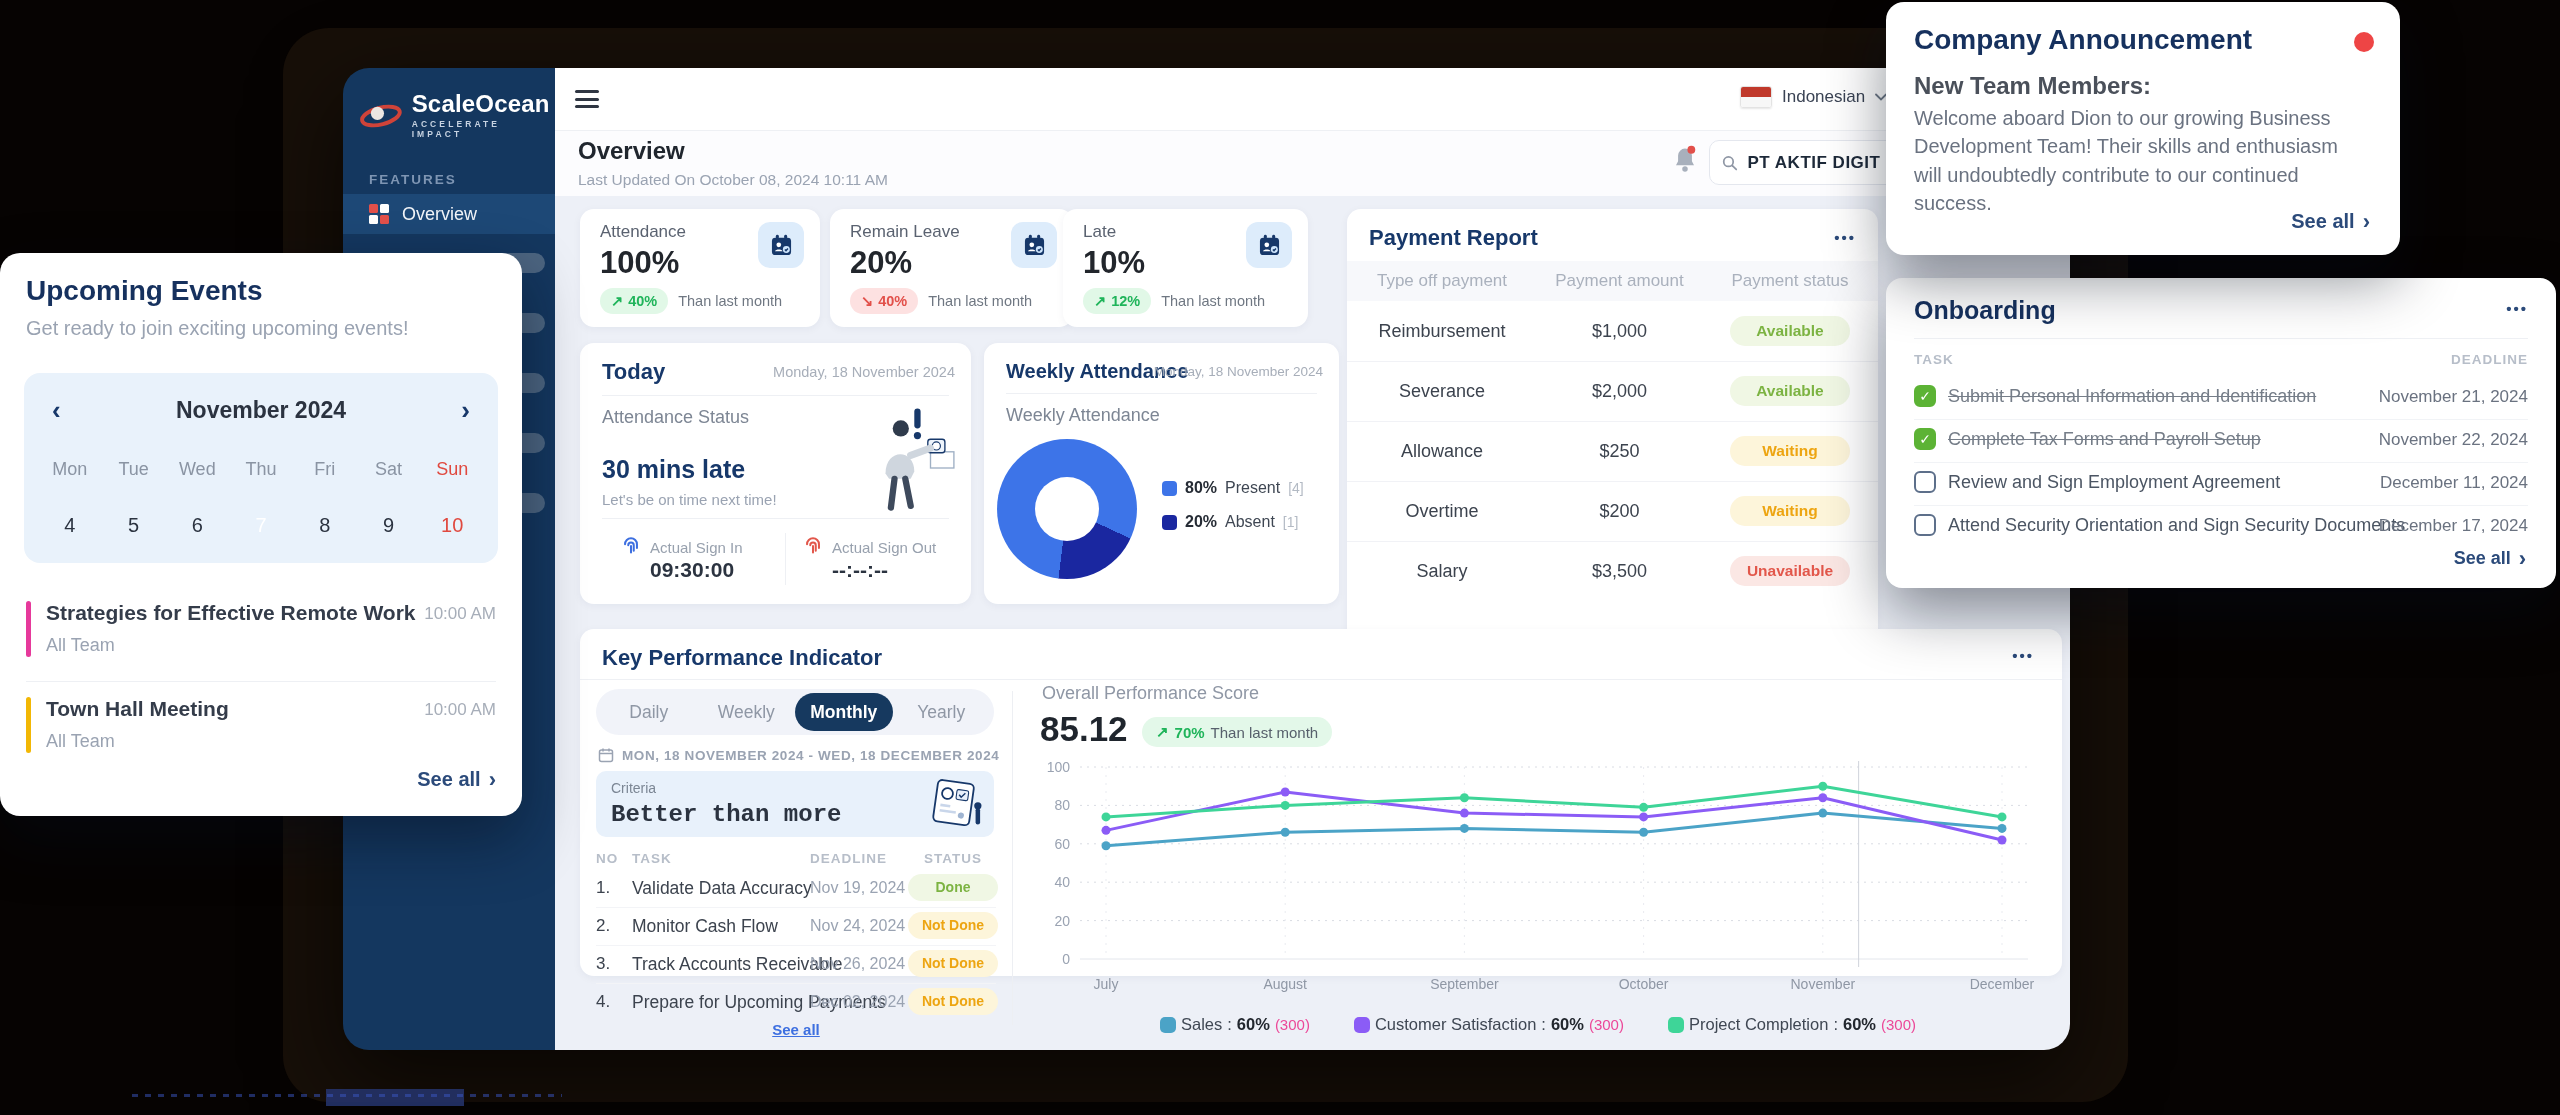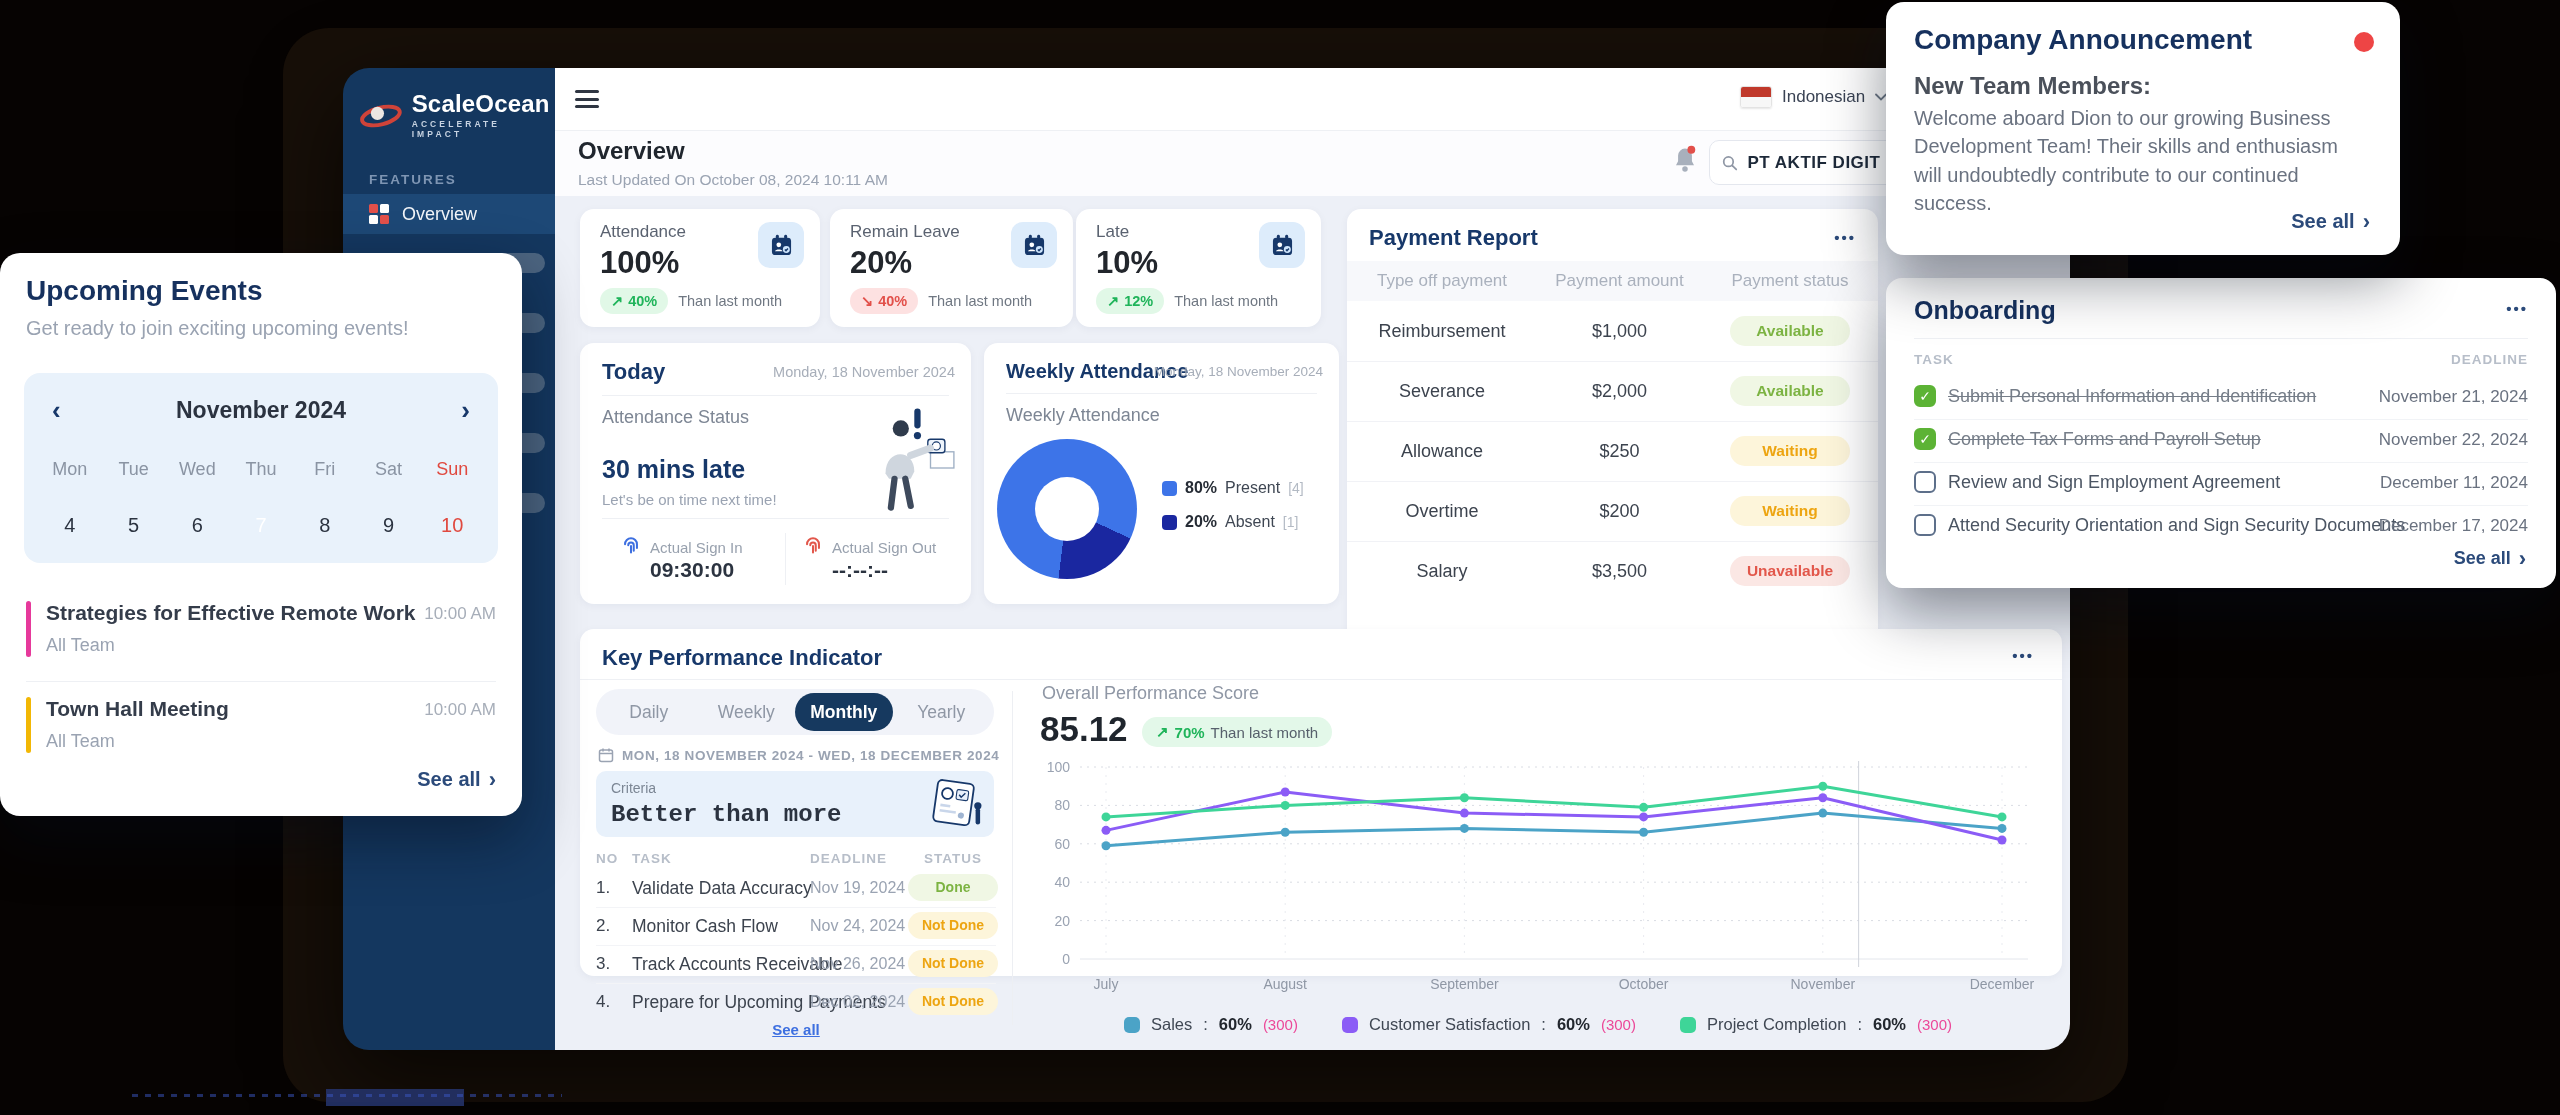--- a/index.html
+++ b/index.html
@@ -99,21 +99,21 @@
           text-align:center;font-size:14px;font-weight:bold;padding:0 10px;}
   .kpi-seeall{position:absolute;left:0;top:392px;width:432px;text-align:center;font-size:15px;color:#3d6fe0;
               text-decoration:underline;font-weight:bold;cursor:pointer;}
   .score-label{position:absolute;left:462px;top:54px;font-size:18px;color:#8f97a5;}
   .score-value{position:absolute;left:460px;top:80px;font-size:35px;font-weight:bold;color:#1f252d;}
   .score-pill{position:absolute;left:562px;top:88px;height:30px;border-radius:999px;background:#e3f8e9;
               display:flex;align-items:center;gap:6px;padding:0 14px;font-size:15px;}
   .score-pct{color:#1fb45a;font-weight:bold;}
   .score-note{color:#57606c;}
   .legend{position:absolute;left:448px;top:386px;width:1020px;display:flex;justify-content:center;gap:44px;align-items:center;}
-  .lg-item{display:flex;align-items:center;gap:11px;font-size:16.5px;}
+  .lg-item{display:flex;align-items:center;gap:5px;font-size:16.5px;}
   .lg-swatch{width:16px;height:16px;border-radius:5px;}
   .lg-name{color:#3f4753;}
   .lg-colon{color:#3f4753;}
   .lg-pct{font-weight:bold;color:#22272e;}
   .lg-total{color:#ec4899;font-size:15px;}
   .ct{fill:#9aa3b2;font-size:14px;text-anchor:end;font-family:"Liberation Sans",sans-serif;}
   .cm{fill:#8f97a5;font-size:14px;text-anchor:middle;font-family:"Liberation Sans",sans-serif;}
   .cg{stroke:#d9dce3;stroke-dasharray:2 5;}
   .cg0{stroke:#e3e6ec;}
   .cgv{stroke:#e9ebf0;stroke-dasharray:2 6;}
@@ -279,21 +279,21 @@
             </svg>
         </div>
         <div class="badge-row">
           <span class="badge badge-down">
               <span class="tr-arrow">↘</span>
               <span>40%</span>
             </span>
           <span class="badge-note">Than last month</span>
         </div>
       </div>
-      <div class="card stat" style="left:521px;width:245px">
+      <div class="card stat" style="left:508px;width:245px">
         <div class="stat-label">Late</div>
         <div class="stat-value">10%</div>
         <div class="stat-ico">
           <svg width="27" height="27" viewBox="0 0 24 24">
               <rect x="3.5" y="5" width="17" height="15.5" rx="3" fill="#17386a"></rect>
               <rect x="7" y="2.4" width="2.6" height="4.4" rx="1.3" fill="#17386a"></rect>
               <rect x="14.4" y="2.4" width="2.6" height="4.4" rx="1.3" fill="#17386a"></rect>
               <circle cx="9.6" cy="11.4" r="2.1" fill="#fff"></circle>
               <path d="M6.2 17c.6-2 6.2-2 6.8 0z" fill="#fff"></path>
               <circle cx="16.3" cy="15.6" r="3.1" fill="#cfe6fd"></circle>

